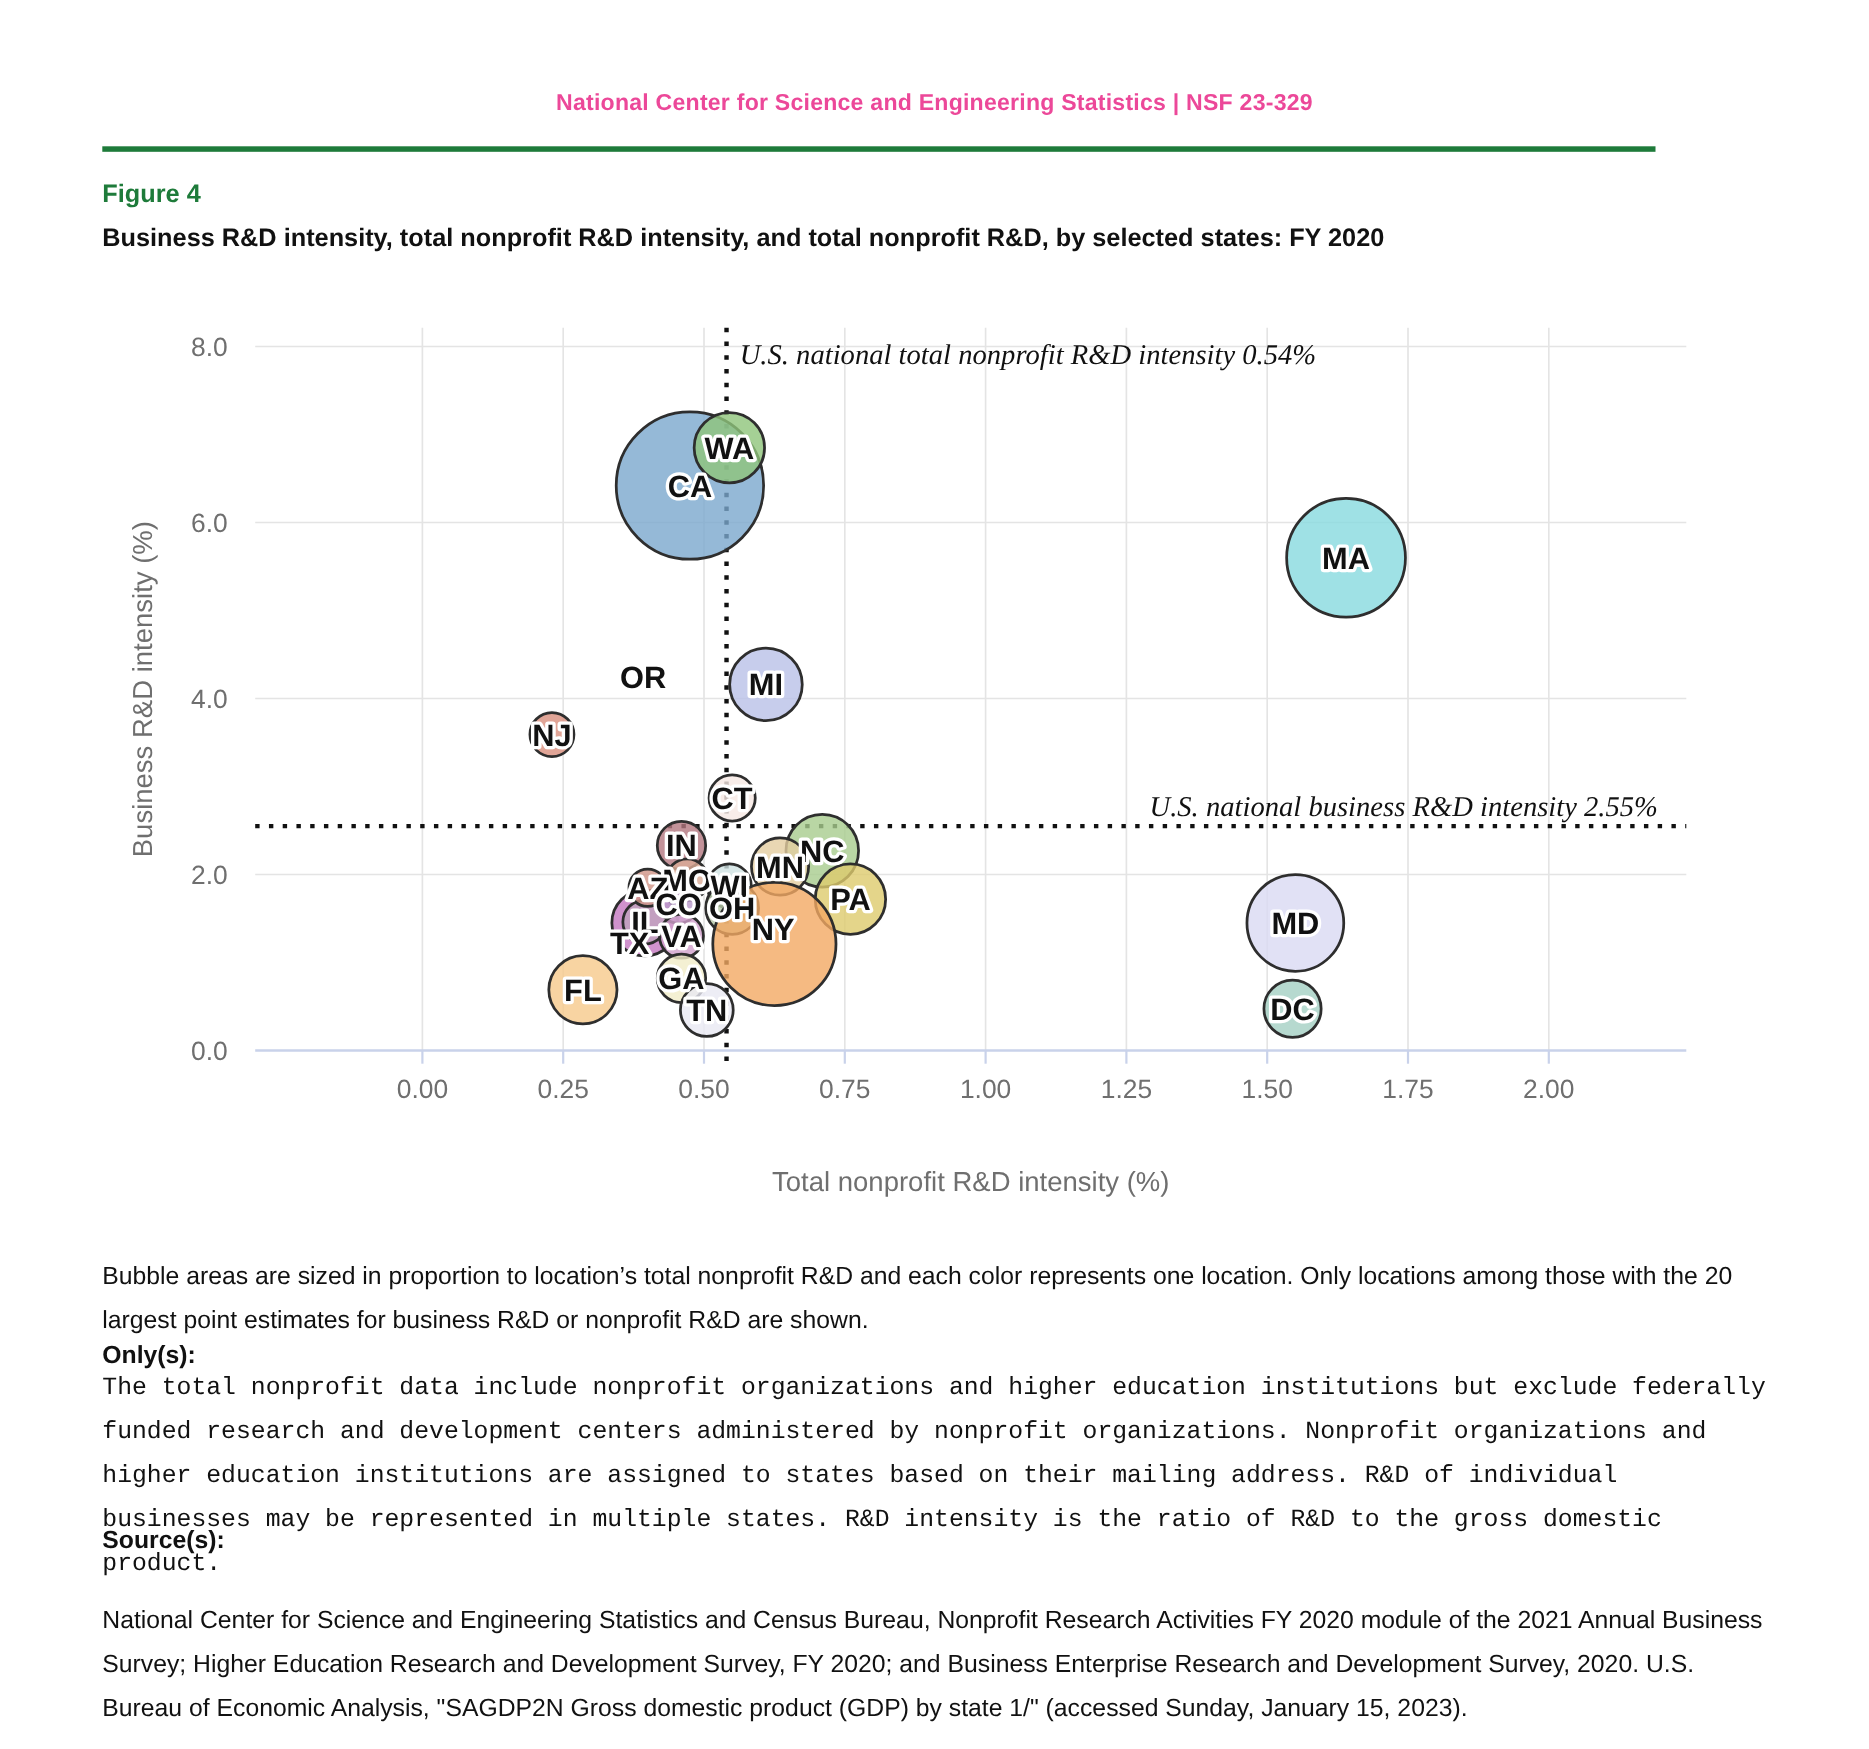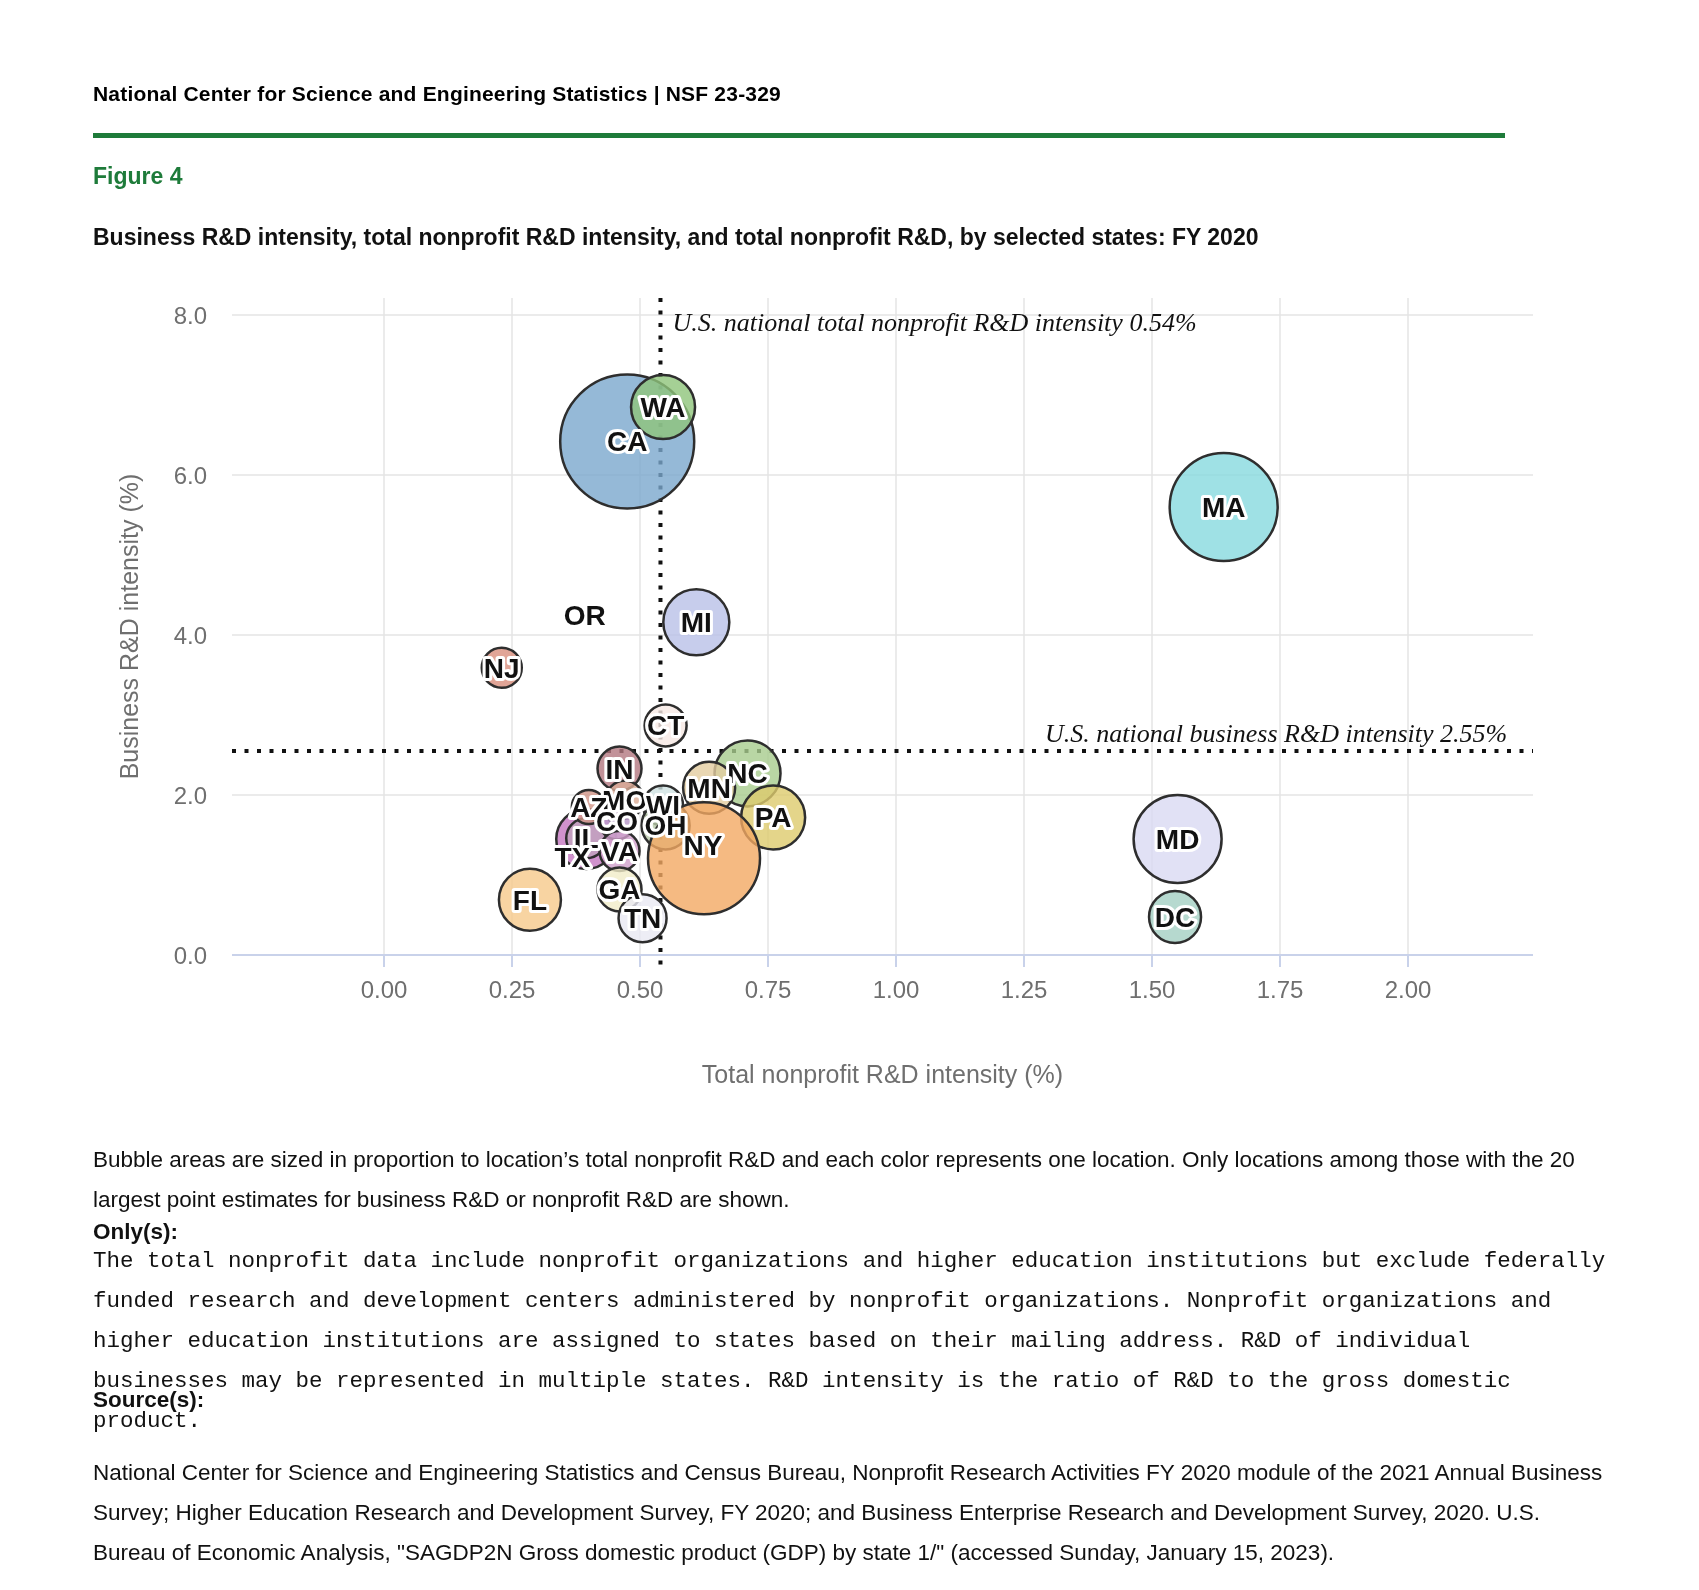--- a/index.html
+++ b/index.html
@@ -4,30 +4,30 @@
 <style>
   html,body{margin:0;padding:0;background:#fff;}
   body{
     position:relative;width:1699px;height:1590px;
     font-family:"Liberation Sans",sans-serif;color:#111;
     overflow:hidden;
   }
   .abs{position:absolute;}
   #masthead{
     left:93px;top:82px;width:1513px;
-    font-size:21px;font-weight:bold;color:#000000;letter-spacing:.2px;
+    font-size:21px;font-weight:bold;color:#ec4899;letter-spacing:.2px;text-align:center;
   }
   #green-rule{
     left:93px;top:133px;width:1412px;height:5px;background:#1e7b3a;
   }
   #figure-label{
     left:93px;top:163px;font-size:23px;font-weight:bold;color:#1e7b3a;
   }
   #figure-title{
-    left:93px;top:203px;width:1560px;font-size:23px;font-weight:bold;color:#111;margin-top:21px;
+    left:93px;top:203px;width:1560px;font-size:23px;font-weight:bold;color:#111;
   }
   #chart-svg{left:0;top:0;}
   .caption-block{left:93px;width:1516px;font-size:22.5px;line-height:40px;color:#111;}
   .bold{font-weight:bold;}
   #caption-main{top:1140px;}
   #notes-head{top:1212px;}
   #notes-body{top:1241px;font-family:Liberation Mono, monospace;}
   #source-head{top:1368px;margin-top:12px;}
   #source-body{top:1453px;}
 </style>

